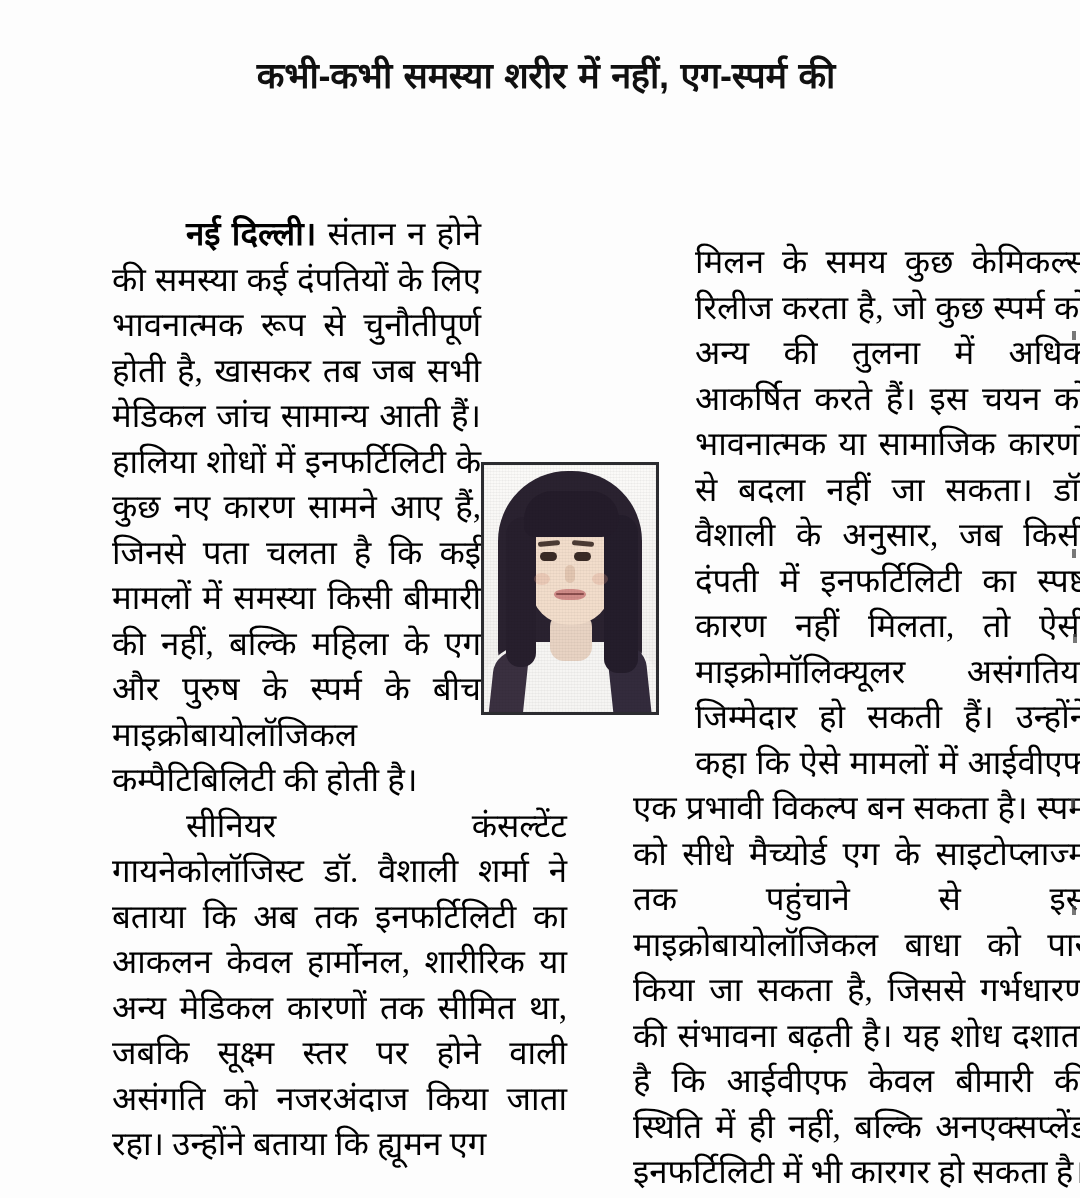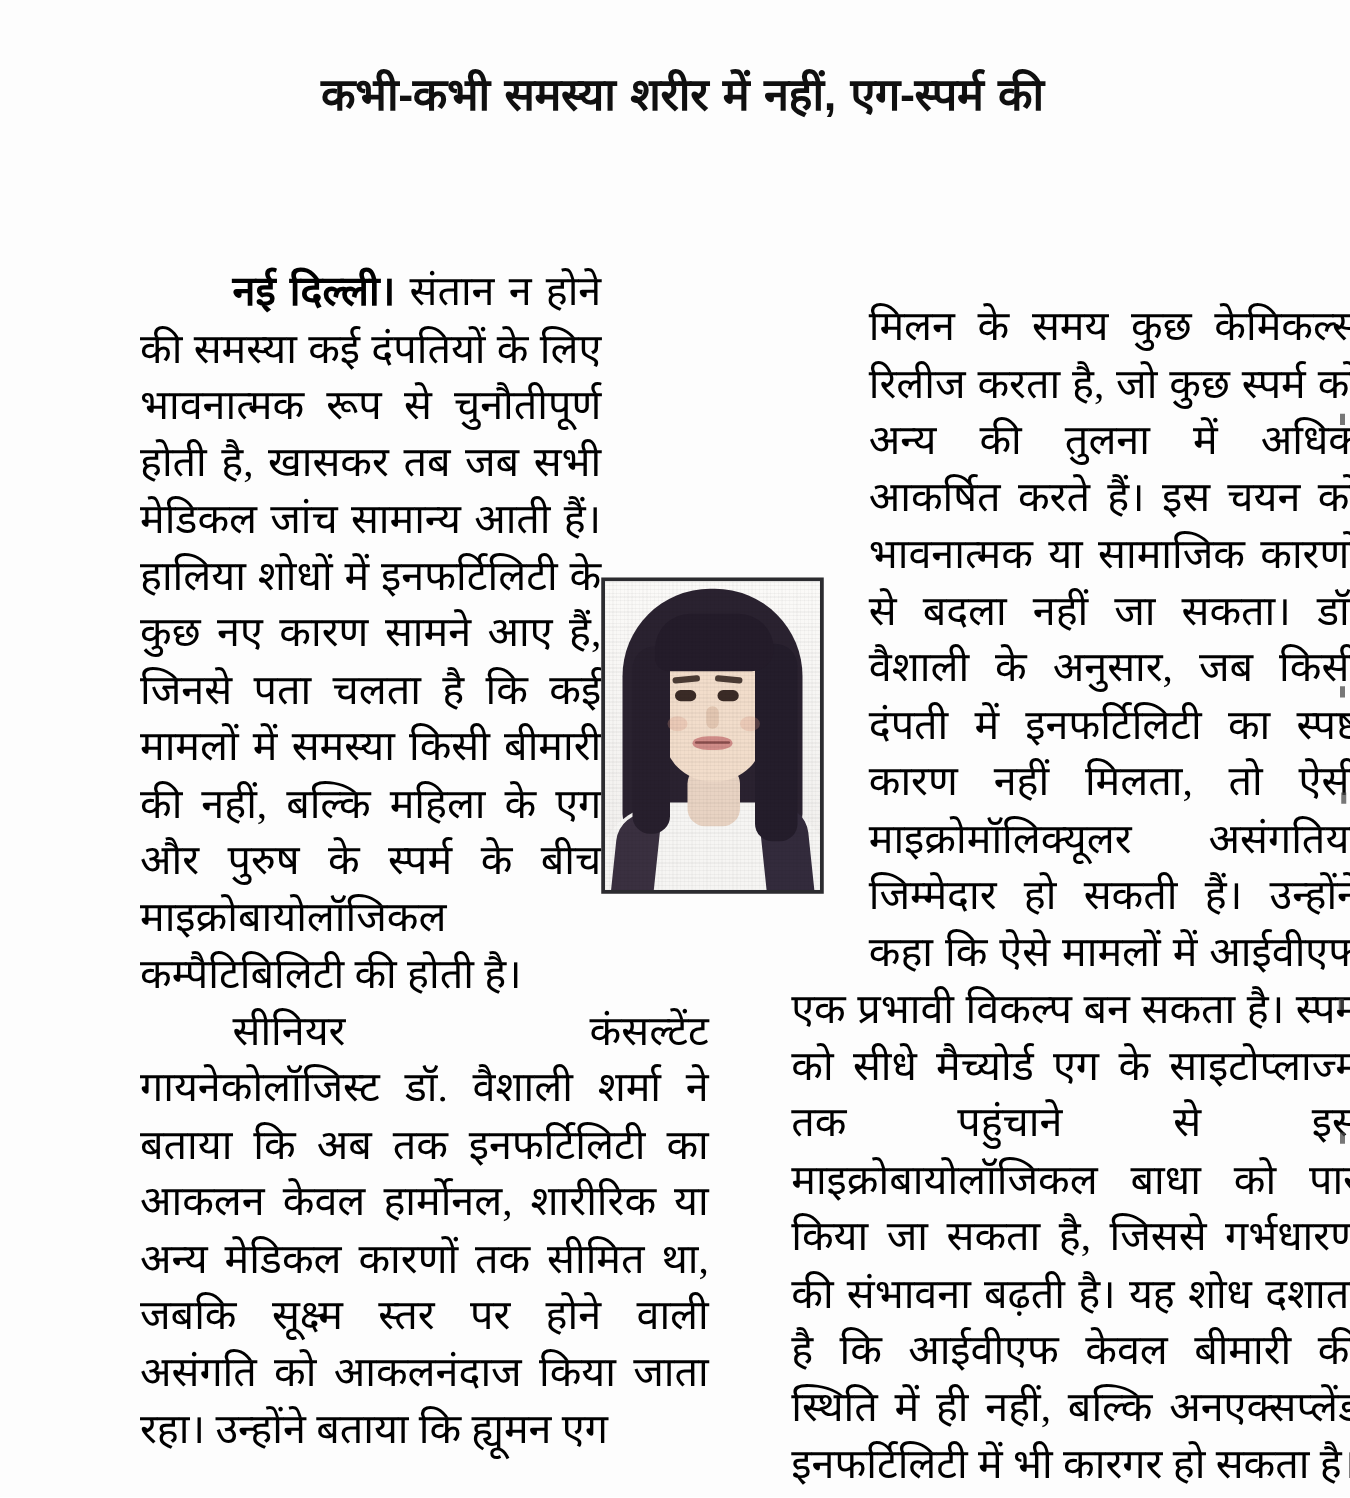--- a/index.html
+++ b/index.html
@@ -298,21 +298,21 @@
         <div class="cheek-l"></div>
         <div class="cheek-r"></div>
         <div class="nose"></div>
         <div class="lips"></div>
         <div class="photo-grain"></div>
       </div>
     </div>
 
     <div class="col col-left">
       <p class="indent"><span class="photo-float-left" style="width: 86px; height: 253px; margin-top: 250px;"></span><span class="lead">नई दिल्ली।</span><span> संतान न होने की समस्या कई दंपतियों के लिए भावनात्मक रूप से चुनौतीपूर्ण होती है, खासकर तब जब सभी मेडिकल जांच सामान्य आती हैं। हालिया शोधों में इनफर्टिलिटी के कुछ नए कारण सामने आए हैं, जिनसे पता चलता है कि कई मामलों में समस्या किसी बीमारी की नहीं, बल्कि महिला के एग और पुरुष के स्पर्म के बीच माइक्रोबायोलॉजिकल कम्पैटिबिलिटी की होती है।</span></p>
-      <p class="indent">सीनियर कंसल्टेंट गायनेकोलॉजिस्ट डॉ. वैशाली शर्मा ने बताया कि अब तक इनफर्टिलिटी का आकलन केवल हार्मोनल, शारीरिक या अन्य मेडिकल कारणों तक सीमित था, जबकि सूक्ष्म स्तर पर होने वाली असंगति को आकलनंदाज किया जाता रहा। उन्होंने बताया कि ह्यूमन एग</p>
+      <p class="indent">सीनियर कंसल्टेंट गायनेकोलॉजिस्ट डॉ. वैशाली शर्मा ने बताया कि अब तक इनफर्टिलिटी का आकलन केवल हार्मोनल, शारीरिक या अन्य मेडिकल कारणों तक सीमित था, जबकि सूक्ष्म स्तर पर होने वाली असंगति को नजरअंदाज किया जाता रहा। उन्होंने बताया कि ह्यूमन एग</p>
     </div>
 
     <div class="col col-right">
       <p><span class="photo-float-right" style="width: 62px; height: 253px; margin-top: 250px;"></span><span>मिलन के समय कुछ केमिकल्स रिलीज करता है, जो कुछ स्पर्म को अन्य की तुलना में अधिक आकर्षित करते हैं। इस चयन को भावनात्मक या सामाजिक कारणों से बदला नहीं जा सकता। डॉ. वैशाली के अनुसार, जब किसी दंपती में इनफर्टिलिटी का स्पष्ट कारण नहीं मिलता, तो ऐसी माइक्रोमॉलिक्यूलर असंगतियां जिम्मेदार हो सकती हैं। उन्होंने कहा कि ऐसे मामलों में आईवीएफ एक प्रभावी विकल्प बन सकता है। स्पर्म को सीधे मैच्योर्ड एग के साइटोप्लाज्म तक पहुंचाने से इस माइक्रोबायोलॉजिकल बाधा को पार किया जा सकता है, जिससे गर्भधारण की संभावना बढ़ती है। यह शोध दशार्ता है कि आईवीएफ केवल बीमारी की स्थिति में ही नहीं, बल्कि अनएक्सप्लेंड इनफर्टिलिटी में भी कारगर हो सकता है।</span></p>
     </div>
 
   </div>
 
   <div class="speck" style="left:1072px; top:331px;"></div>
   <div class="speck" style="left:1072px; top:549px;"></div>

